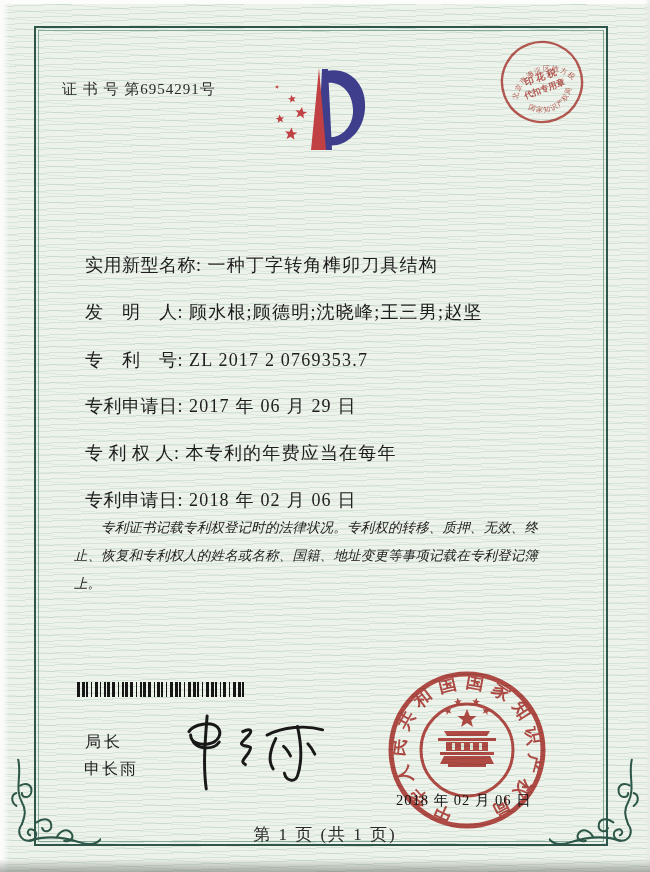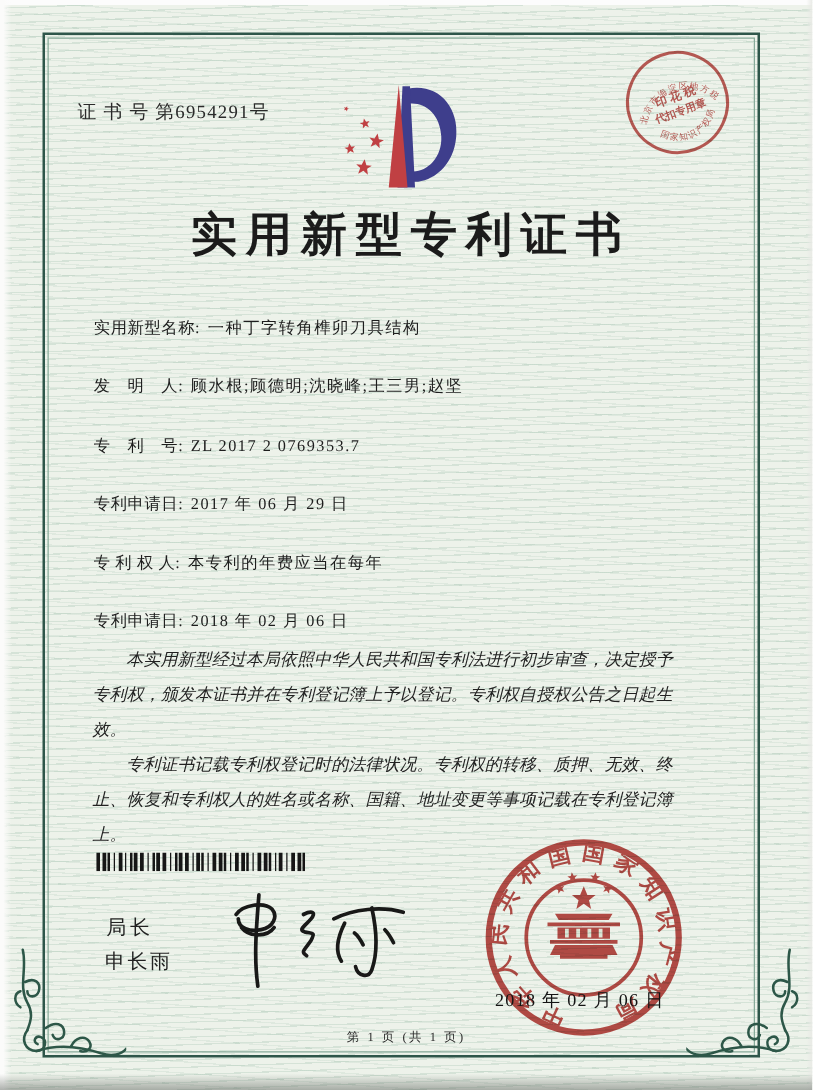--- a/index.html
+++ b/index.html
@@ -30,21 +30,21 @@
   .frame{position:absolute;left:34px;top:26px;width:574px;height:820px;border:2px solid var(--frame-green);}
   .frame::after{content:"";position:absolute;inset:2px;border:1px solid #86aa99;}
 
   .cert-no{position:absolute;left:62px;top:80px;font-size:15px;color:#2a2a2a;letter-spacing:1px;}
 
   .logo{position:absolute;left:270px;top:53px;width:104px;height:104px;}
 
   .title{position:absolute;left:0;right:0;top:163px;text-align:center;
     font-size:37px;font-weight:bold;color:#1b1b1b;letter-spacing:7px;text-indent:7px;}
 
-  .field{position:absolute;left:75px;font-size:13px;color:#1d1d1d;white-space:nowrap;}
+  .field{position:absolute;left:85px;font-size:18px;color:#1d1d1d;white-space:nowrap;}
   .field .lab{letter-spacing:.5px;}
   .field .val{margin-left:6px;letter-spacing:1.2px;}
   .f0{top:253px}.f1{top:300px}.f2{top:348px}.f3{top:394px}.f4{top:441px}.f5{top:488px}
 
   .body-text{position:absolute;left:74px;top:514px;width:464px;color:#222;
     font-size:13.5px;line-height:28px;text-align:justify;font-style:italic;}
   .body-text p{text-indent:2em;}
 
   .barcode{position:absolute;left:77px;top:682px;width:170px;height:15px;display:flex;overflow:hidden;}
   .barcode span{flex:0 0 auto;height:100%;}
@@ -59,21 +59,21 @@
   .seal{position:absolute;left:384px;top:667px;width:166px;height:166px;mix-blend-mode:multiply;opacity:.93;}
   .seal-date{position:absolute;left:396px;top:791px;font-size:14.5px;color:#141414;letter-spacing:1px;z-index:5;}
 
   .tax-seal{position:absolute;left:496px;top:36px;width:92px;height:92px;transform:rotate(-20deg);
     mix-blend-mode:multiply;opacity:.85;}
 
   .orn{position:absolute;width:92px;height:92px;}
   .orn-left{left:9px;top:758px;}
   .orn-right{left:549px;top:758px;transform:scaleX(-1);}
 
-  .footer{position:absolute;left:0;right:0;top:823px;text-align:center;font-size:10px;
+  .footer{position:absolute;left:0;right:0;top:823px;text-align:center;font-size:17px;
     color:#2a2a2a;letter-spacing:2px;}
 </style>
 </head>
 <body>
 
 <div class="page">
 
   <svg width="0" height="0" style="position:absolute" aria-hidden="true">
     <defs>
       <path id="star5" d="M0,-10 L2.9,-3.1 L9.5,-3.1 L4.2,1.2 L5.9,8.1 L0,4 L-5.9,8.1 L-4.2,1.2 L-9.5,-3.1 L-2.9,-3.1 Z"></path>
@@ -99,31 +99,29 @@
     <polygon points="49,15 41,97 56,97" fill="var(--logo-red)"></polygon>
     <g fill="var(--logo-red)">
       <use href="#star5" transform="translate(7,34) scale(0.22) rotate(20)"></use>
       <use href="#star5" transform="translate(22,46) scale(0.42) rotate(-12)"></use>
       <use href="#star5" transform="translate(31,60) scale(0.62) rotate(10)"></use>
       <use href="#star5" transform="translate(10,66) scale(0.45) rotate(-8)"></use>
       <use href="#star5" transform="translate(21,81) scale(0.66) rotate(6)"></use>
     </g>
   </svg>
 
-  <div class="title">实用新型专利证书</div>
 
   <div class="field f0"><span class="lab">实用新型名称:</span><span class="val">一种丁字转角榫卯刀具结构</span></div>
   <div class="field f1"><span class="lab">发　明　人:</span><span class="val">顾水根;顾德明;沈晓峰;王三男;赵坚</span></div>
   <div class="field f2"><span class="lab">专　利　号:</span><span class="val">ZL 2017 2 0769353.7</span></div>
   <div class="field f3"><span class="lab">专利申请日:</span><span class="val">2017 年 06 月 29 日</span></div>
   <div class="field f4"><span class="lab">专 利 权 人:</span><span class="val">本专利的年费应当在每年</span></div>
   <div class="field f5"><span class="lab">专利申请日:</span><span class="val">2018 年 02 月 06 日</span></div>
 
   <div class="body-text">
-    <p>本实用新型经过本局依照中华人民共和国专利法进行初步审查，决定授予专利权，颁发本证书并在专利登记簿上予以登记。专利权自授权公告之日起生效。</p>
     <p>专利证书记载专利权登记时的法律状况。专利权的转移、质押、无效、终止、恢复和专利权人的姓名或名称、国籍、地址变更等事项记载在专利登记簿上。</p>
   </div>
 
   <div class="barcode">
       <span class="b" style="width: 3px;"></span>
       <span style="width: 1.5px;"></span>
       <span class="b" style="width: 3px;"></span>
       <span style="width: 1.5px;"></span>
       <span class="b" style="width: 1.5px;"></span>
       <span style="width: 3px;"></span>

